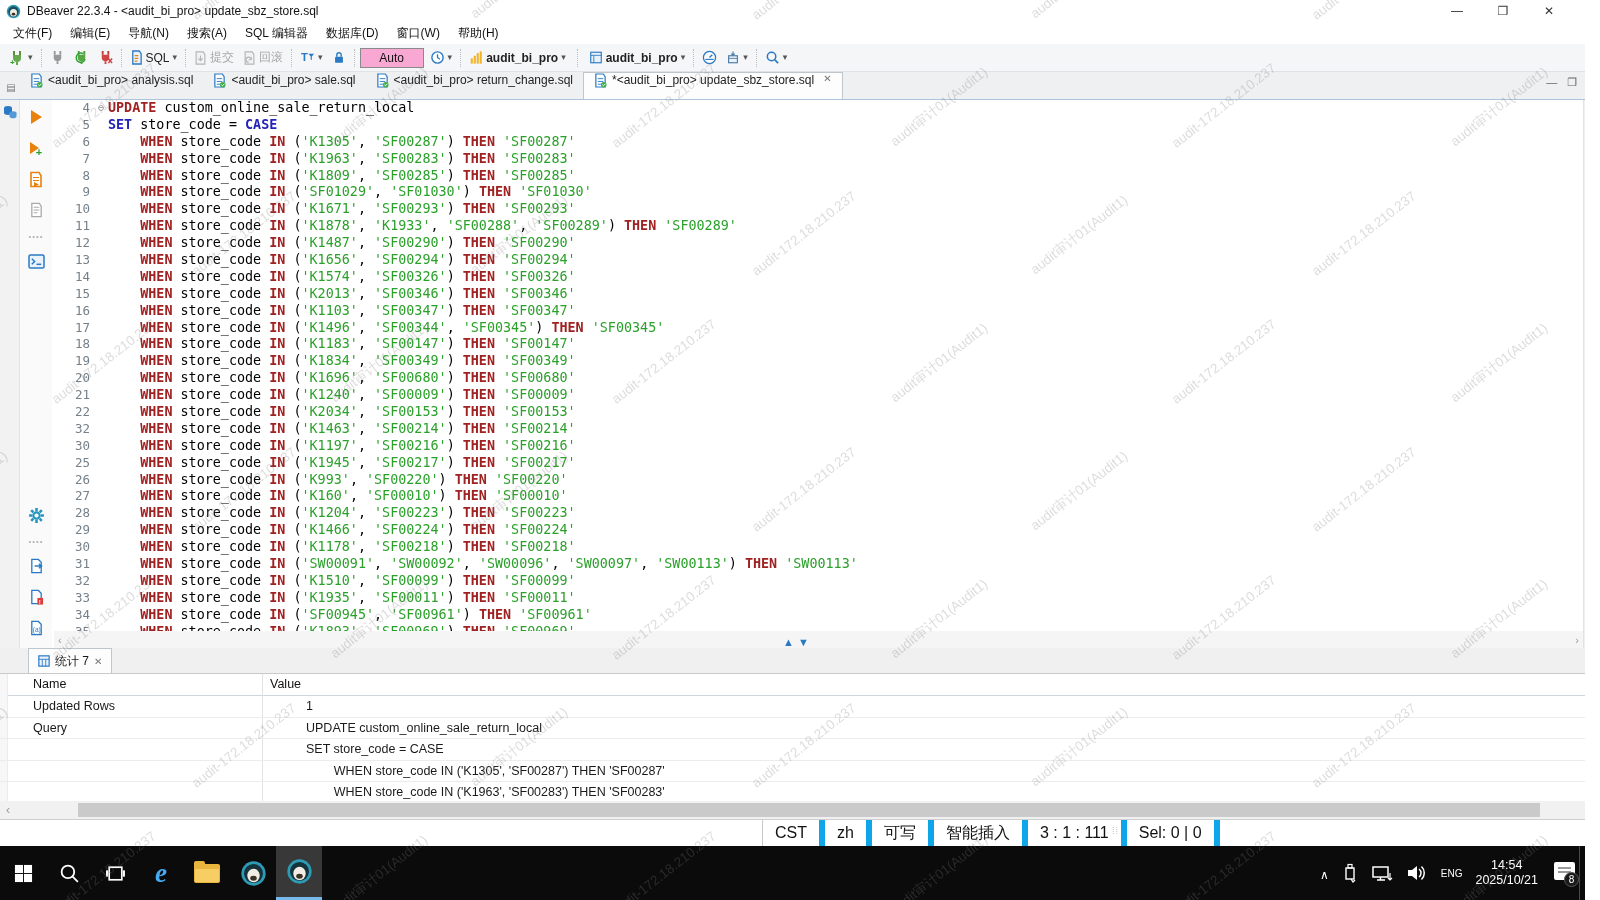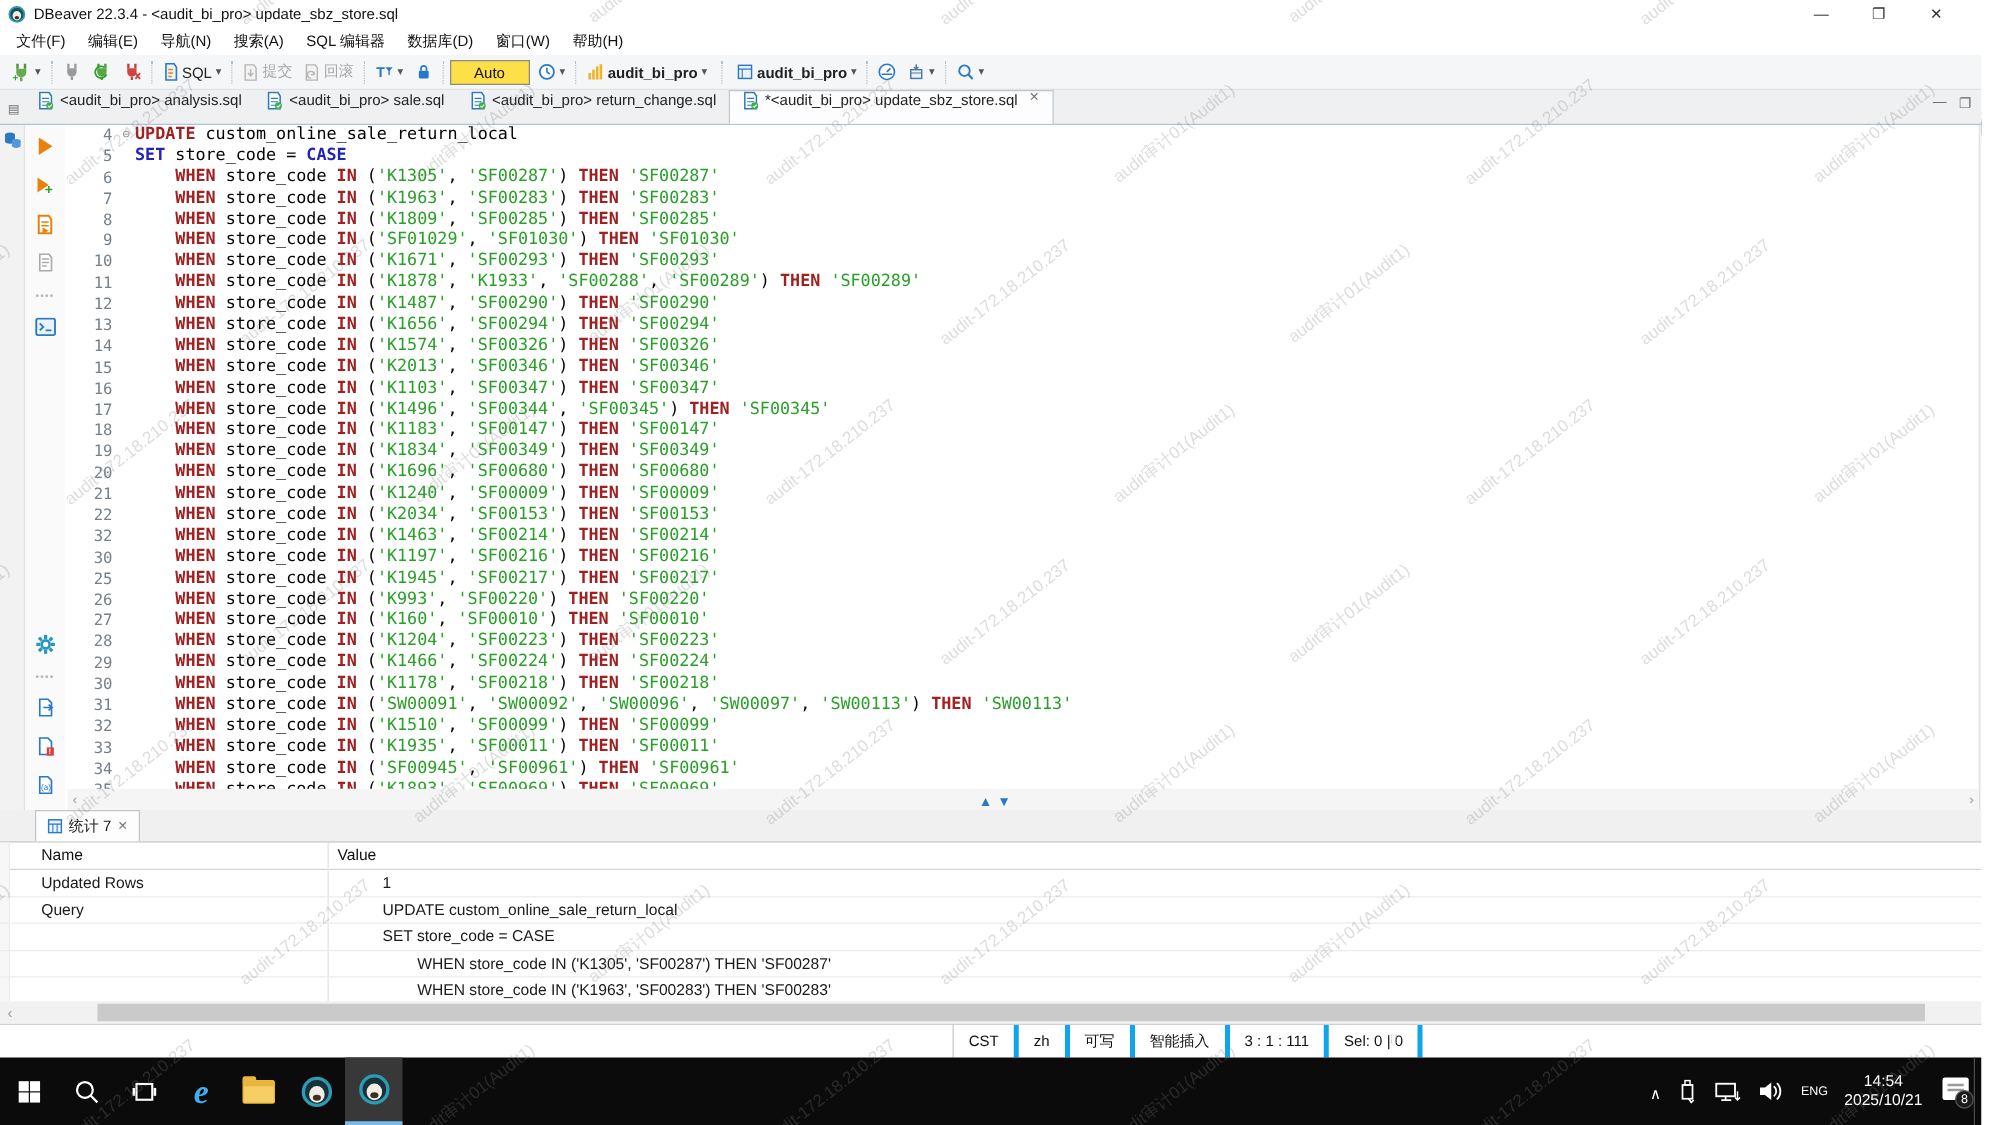--- a/index.html
+++ b/index.html
@@ -23,21 +23,21 @@
   
   .toolbar{left:0;top:44px;width:1600px;height:28px;background:#f4f6f8;border-bottom:1px solid #dfe3e6;
     display:flex;align-items:center;padding-left:6px;}
   .tgroup{display:flex;align-items:center;gap:3px;}
   .tsep{width:1px;height:18px;border-left:1px dotted #b9bec4;margin:0 5px;}
   .tbtn{display:flex;align-items:center;gap:3px;padding:2px 3px;border-radius:2px;}
   .tlabel{font-size:12px;color:#222;}
   .tlabel.bold{font-weight:bold;}
   .tlabel.dis{color:#a7a7a7;}
   .caret{font-size:9px;color:#555;line-height:1;}
-  .autobox{width:64px;height:20px;border:1px solid #8a8a8a;background:#fde047;display:flex;
+  .autobox{width:64px;height:20px;border:1px solid #8a8a8a;background:#f9a8d4;display:flex;
     align-items:center;justify-content:center;font-size:12px;color:#111;}
   .tright{position:absolute;right:6px;top:44px;height:28px;display:flex;align-items:center;gap:8px;}
   .persp{width:26px;height:24px;border:1px solid #9fb6cd;background:#e7eff7;border-radius:2px;
     display:flex;align-items:center;justify-content:center;}
 
   
   .tabbar{left:0;top:72px;width:1600px;height:28px;background:#eef0f2;border-bottom:1px solid #aec4da;
     display:flex;align-items:flex-end;padding-left:2px;}
   .tabmini{width:18px;height:24px;display:flex;align-items:center;justify-content:center;color:#777;font-size:10px;}
   .etab{display:flex;align-items:flex-start;gap:5px;height:26px;padding:0 10px;font-size:12px;color:#222;}
@@ -95,21 +95,21 @@
   .phscroll{position:absolute;left:0;top:153px;width:1600px;height:18px;background:#f1f1f1;
     display:flex;align-items:center;color:#9a9a9a;font-size:12px;}
   .phthumb{position:absolute;left:78px;top:2px;width:1462px;height:14px;background:#cacaca;}
   .pharrow{width:16px;text-align:center;}
   .pharrow.right{position:absolute;right:2px;}
 
   
   .statusbar{left:0;top:819px;width:1600px;height:27px;background:#fff;border-top:1px solid #cfcfcf;
     display:flex;align-items:stretch;}
   .statuscells{position:absolute;left:762px;top:0;height:26px;display:flex;}
-  .scell{display:flex;align-items:center;padding:0 12px;border-right:4px solid #0ea5e9;font-size:12px;color:#111;}
+  .scell{display:flex;align-items:center;padding:0 12px;border-right:6px solid #0ea5e9;font-size:16px;color:#111;}
   .scell:first-child{border-left:1px solid #c9c9c9;}
   .sgrip{position:absolute;left:1112px;top:6px;color:#bbb;font-size:9px;letter-spacing:1px;}
 
   
   .taskbar{left:0;top:846px;width:1600px;height:54px;background:#0b0b0b;display:flex;align-items:center;}
   .tkbtn{width:46px;height:54px;display:flex;align-items:center;justify-content:center;}
   .tkbtn.active{background:#383838;border-bottom:3px solid #76b9ed;}
   .ie-e{color:#45aaf2;font:italic bold 27px "Liberation Serif",serif;}
   .folder{position:relative;width:26px;height:19px;}
   .folder .back{position:absolute;left:0;top:0;width:26px;height:19px;background:#e8b63c;border-radius:2px;}

